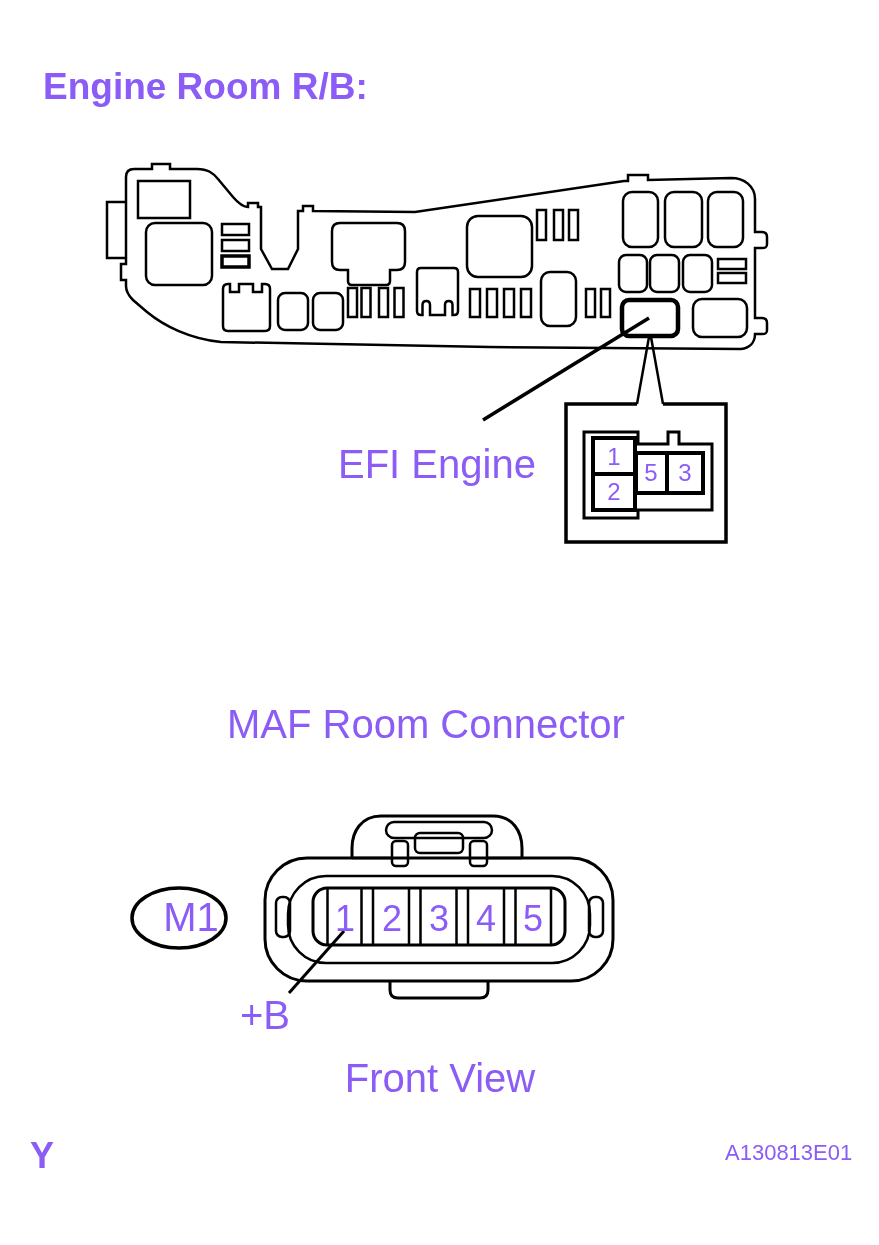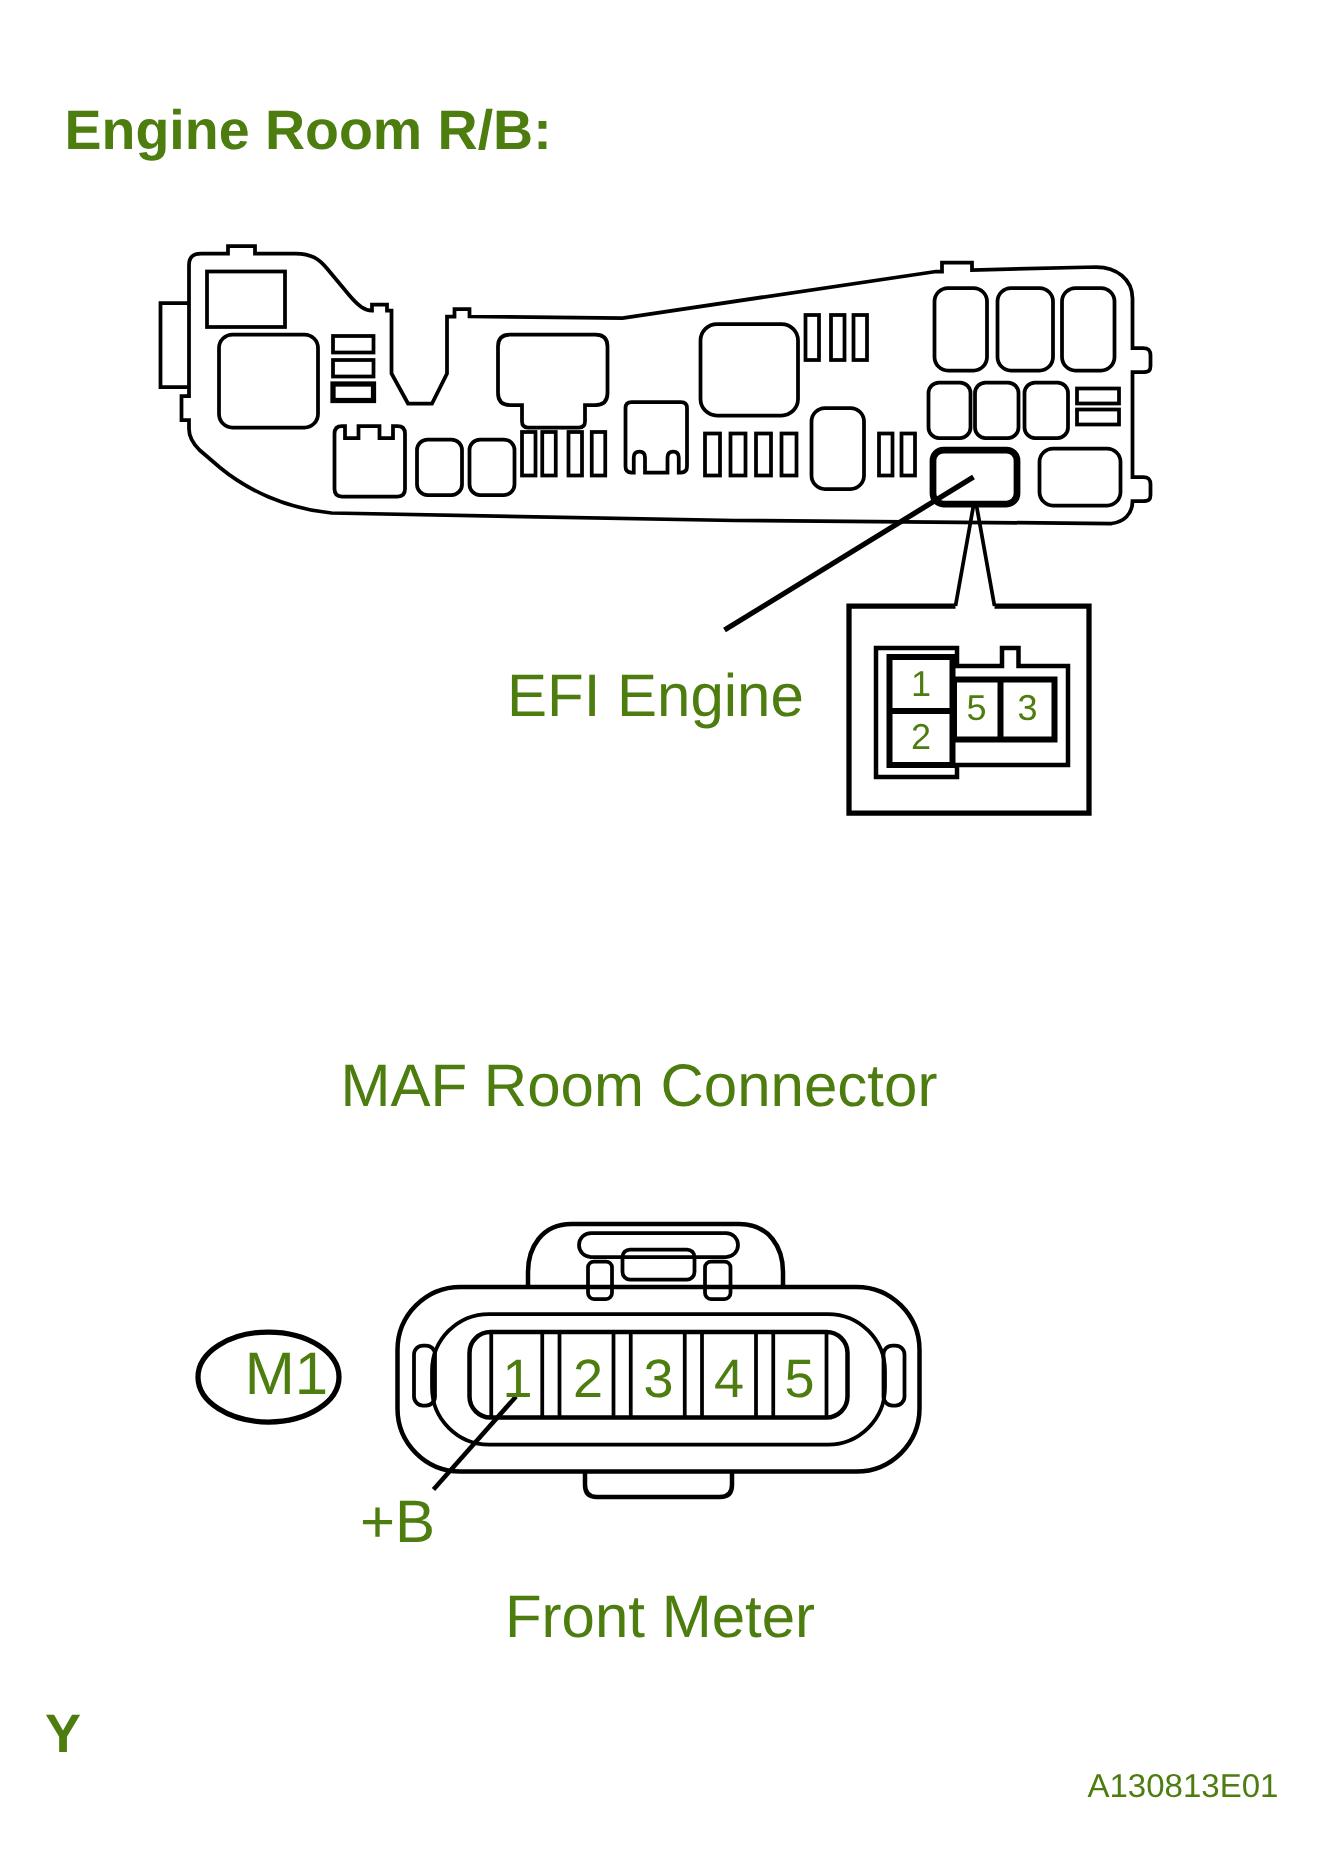--- a/index.html
+++ b/index.html
@@ -1,21 +1,21 @@
 <!DOCTYPE html>
 <html><head>
 <meta charset="utf-8">
 <style>
   html,body{margin:0;padding:0;background:#fff;}
   #page{
     position:relative;width:879px;height:1245px;background:#fff;
     font-family:"Liberation Sans", sans-serif;color:#000;overflow:hidden;
   }
   #art{position:absolute;left:0;top:0;width:879px;height:1245px;}
-  .txt{position:absolute;white-space:nowrap;color:#4d7c0f;}
+  .txt{position:absolute;white-space:nowrap;color:#8b5cf6;}
   .h1{font-size:37px;font-weight:bold;letter-spacing:0px;}
   .lbl{font-size:40px;font-weight:normal;}
   .pin{font-size:36px;transform:translate(-50%,-50%);}
   .rpin{font-size:24px;transform:translate(-50%,-50%);}
   .center{transform:translateX(-50%);}
   .code{font-size:22px;}
   .ymark{font-size:36px;font-weight:bold;}
 </style>
 </head>
 <body>
@@ -158,18 +158,18 @@
   <span class="txt lbl" style="left:191px;top:917px;transform:translate(-50%,-50%);">M1</span>
 
   <span class="txt pin" style="left:345px;top:919px;">1</span>
   <span class="txt pin" style="left:392px;top:919px;">2</span>
   <span class="txt pin" style="left:439px;top:919px;">3</span>
   <span class="txt pin" style="left:486px;top:919px;">4</span>
   <span class="txt pin" style="left:533px;top:919px;">5</span>
 
   <span class="txt lbl" style="left:240px;top:993px;">+B</span>
 
-  <span class="txt lbl center" style="left:440px;top:1056px;">Front Meter</span>
+  <span class="txt lbl center" style="left:440px;top:1056px;">Front View</span>
 
   <span class="txt ymark" style="left:30px;top:1135px;">Y</span>
 
-  <span class="txt code" style="left:725px;top:1140px;margin-top:38px;">A130813E01</span>
+  <span class="txt code" style="left:725px;top:1140px;">A130813E01</span>
 </div>
 
 </body></html>

